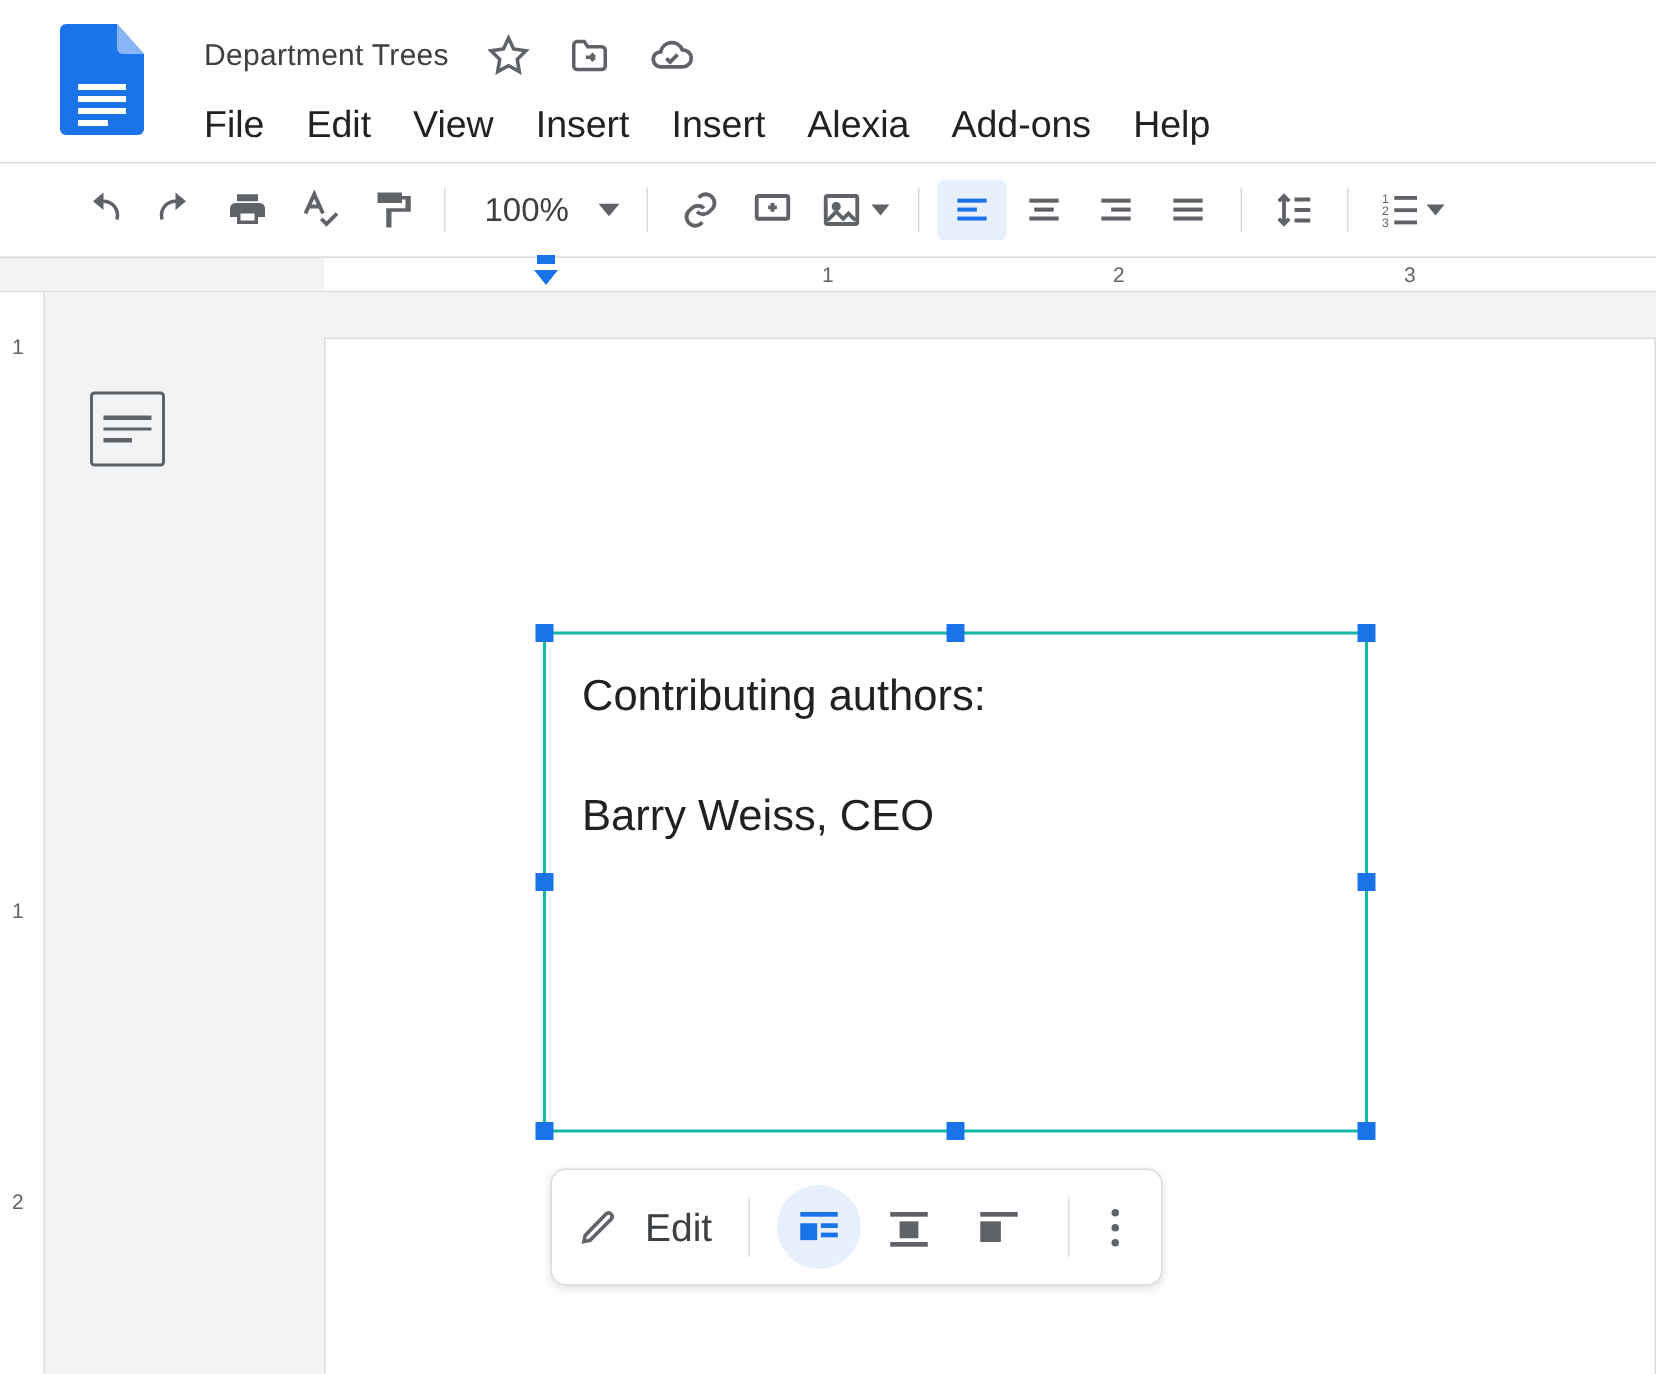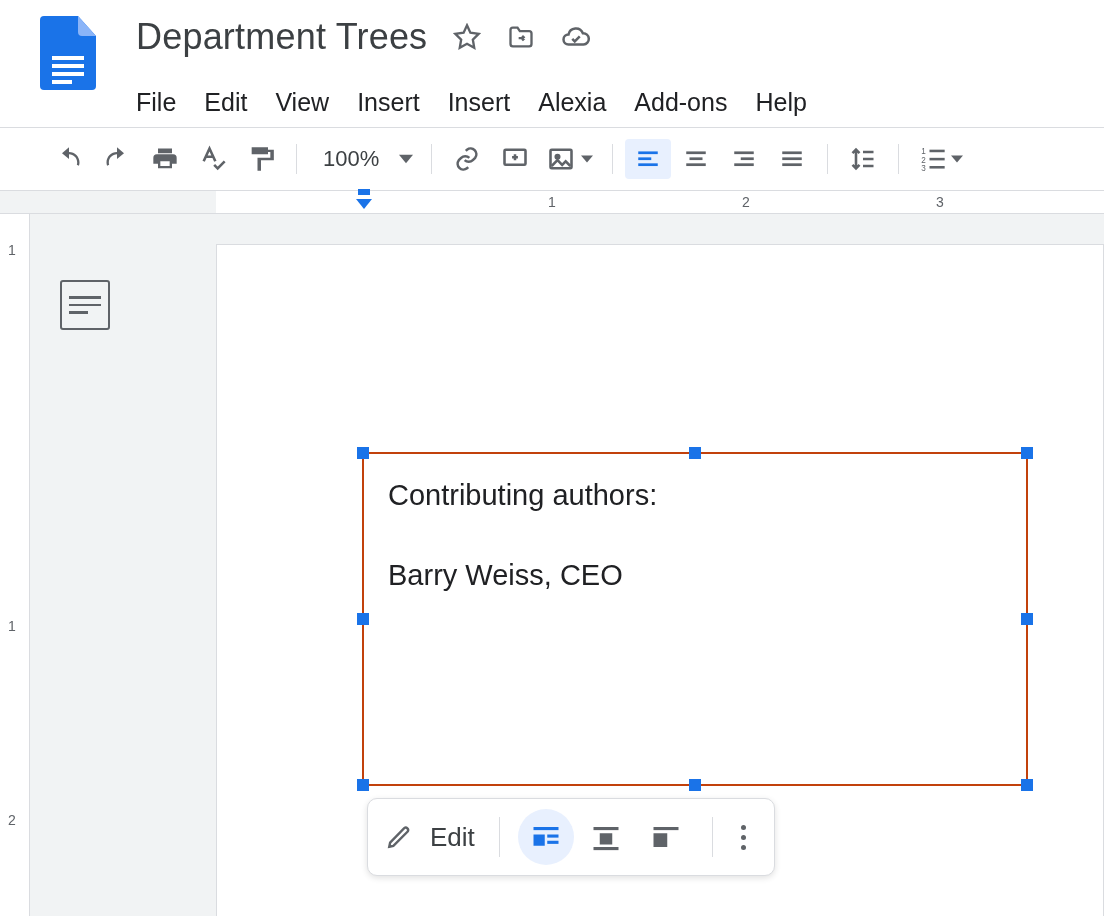--- a/index.html
+++ b/index.html
@@ -26,32 +26,32 @@
     margin-top: 6px;
   }
   .title-area { flex: 1; }
   .title-row {
     display: flex;
     align-items: center;
     gap: 26px;
     height: 54px;
   }
   .doc-title {
-    font-size: 36px;
+    font-size: 20px;
     color: #3c4043;
     letter-spacing: 0.2px;
   }
   .title-icon { color:#5f6368; display:flex; align-items:center; }
   .menu-row {
     display:flex;
     align-items:center;
     gap: 28px;
     font-size: 25px;
     color:#202124;
-    margin-top: 24px;
+    margin-top: 5px;
   }
   .menu-item { cursor:pointer; }
   .last-edit { color:#5f6368; text-decoration: underline; margin-left: 28px;}
   .divider {
     height:1px;
     background:#dadce0;
     margin-top: 10px;
   }
   
   .toolbar {
@@ -144,24 +144,24 @@
     border-radius:3px;
     display:flex; flex-direction:column; justify-content:center; gap:5px;
     padding:7px;
   }
   .outline-btn .ln{ height:2.5px; background:#5f6368;}
   .outline-btn .ln.short{ width:60%;}
   
   .sel-box{
     position:absolute;
     left:145px;
-    top:207px;
-    width: 666px;
+    top:195px;
+    width: 550px;
     height: 334px;
-    border:2px solid #c2410c;
+    border:2px solid #14b8a6;
   }
   .handle{
     position:absolute;
     width:12px; height:12px;
     background:#1a73e8;
   }
   .h-tl{left:-7px; top:-7px;}
   .h-tm{left:50%; top:-7px; transform:translateX(-50%);}
   .h-tr{right:-7px; top:-7px;}
   .h-ml{left:-7px; top:50%; transform:translateY(-50%);}

